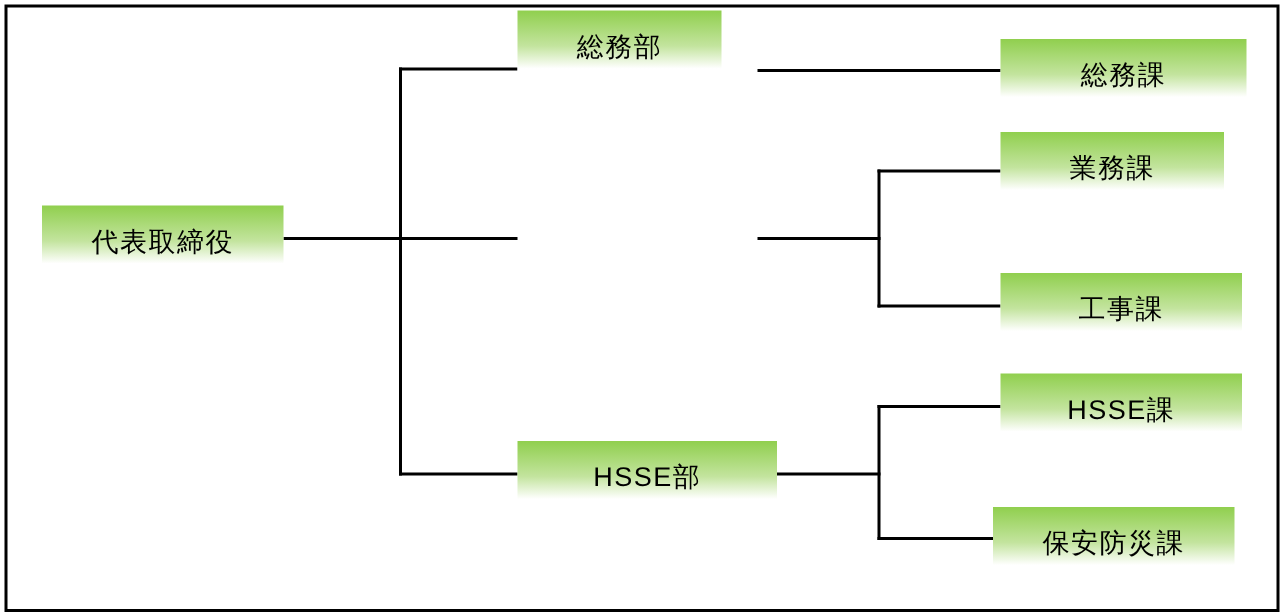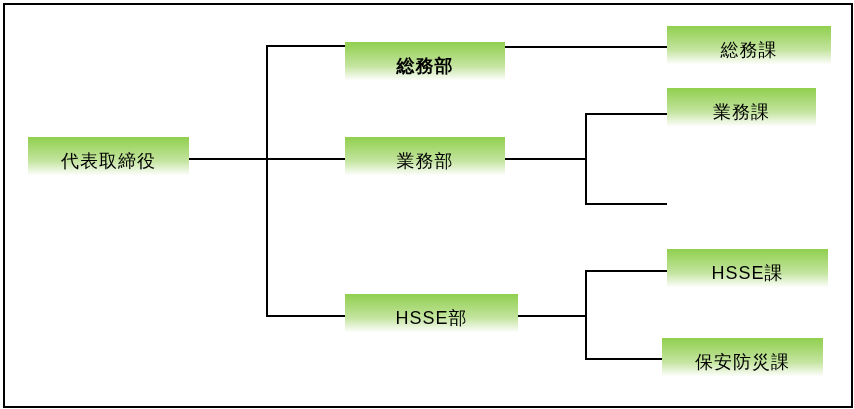--- a/index.html
+++ b/index.html
@@ -41,21 +41,21 @@
     font-weight: 400;
     letter-spacing: 1px;
     white-space: nowrap;
   }
   .line {
     position: absolute;
     background: var(--connector-color, #000000);
   }
   
   #n-root  { left: 28px;  top: 137px; width: 161px; text-align: right; }
-  #n-d0    { left: 345px; top: 42px;  width: 160px; font-weight: bold; }
+  #n-d0    { left: 345px; top: 7px;  width: 136px; }
   #n-d1    { left: 345px; top: 137px; width: 160px; }
   #n-d2    { left: 345px; top: 294px; width: 173px; }
   #n-s00   { left: 667px; top: 26px;  width: 164px; }
   #n-s10   { left: 667px; top: 88px;  width: 149px; }
   #n-s11   { left: 667px; top: 182px; width: 161px; }
   #n-s20   { left: 667px; top: 249px; width: 161px; }
   #n-s21   { left: 662px; top: 338px; width: 161px; }
   
   #l-root-h   { left: 189px; top: 158px; width: 156px; height: 2px; }
   #l-main-v   { left: 266px; top: 45px;  width: 2px;   height: 272px; }
@@ -89,26 +89,26 @@
   <div class="line" id="l-b-s11"></div>
   <div class="line" id="l-d2-stub"></div>
   <div class="line" id="l-d2-v"></div>
   <div class="line" id="l-b-s20"></div>
   <div class="line" id="l-b-s21"></div>
 
   <div class="node" id="n-root">代表取締役</div>
 
   <div class="node" id="n-d0">総務部</div>
 
-  <div class="node" id="n-d1">業務部</div>
 
   <div class="node" id="n-d2">HSSE部</div>
 
   <div class="node" id="n-s00">総務課</div>
 
   <div class="node" id="n-s10">業務課</div>
 
+  <div class="node" id="n-s11">工事課</div>
 
   <div class="node" id="n-s20">HSSE課</div>
 
   <div class="node" id="n-s21">保安防災課</div>
 
 </div>
 
 </body></html>

